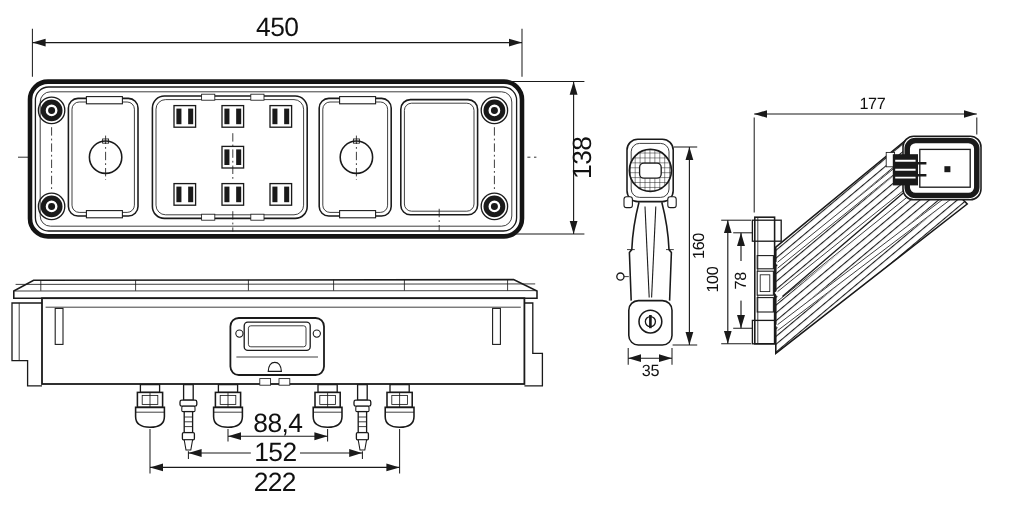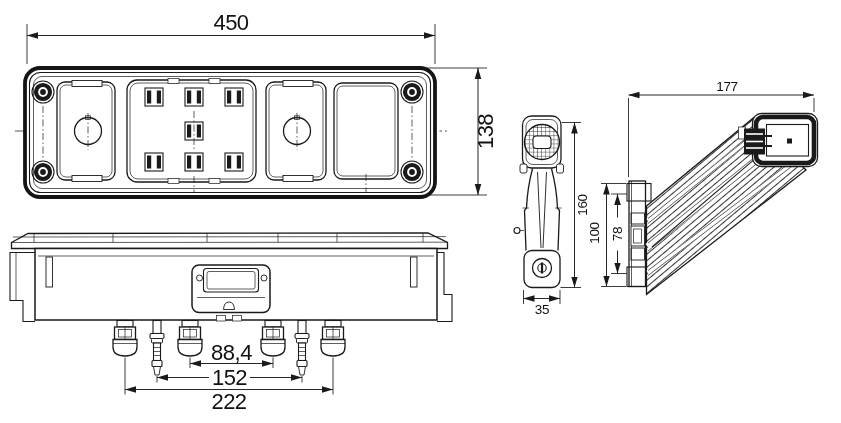--- a/index.html
+++ b/index.html
@@ -1,17 +1,17 @@
 <!DOCTYPE html>
 <html><head>
 <meta charset="utf-8">
 <style>
   html,body{margin:0;padding:0;background:#fff;}
   .stage{position:relative;width:841px;height:423px;background:#fff;overflow:hidden;
-         font-family:"Liberation Sans", sans-serif;border-radius:24px;}
+         font-family:"Liberation Sans", sans-serif;}
   svg{display:block}
   
   .s07{stroke:#1a1a1a;stroke-width:.7;fill:none}
   .s09{stroke:#1a1a1a;stroke-width:.9;fill:none}
   .s1 {stroke:#1a1a1a;stroke-width:1.1;fill:none}
   .s12{stroke:#1a1a1a;stroke-width:1.3;fill:none}
   .s14{stroke:#1a1a1a;stroke-width:1.5;fill:none}
   .thick{stroke:#141414;stroke-width:3.8;fill:#fff}
   .w{fill:#fff}
   .wbg{fill:#fff;stroke:none}

